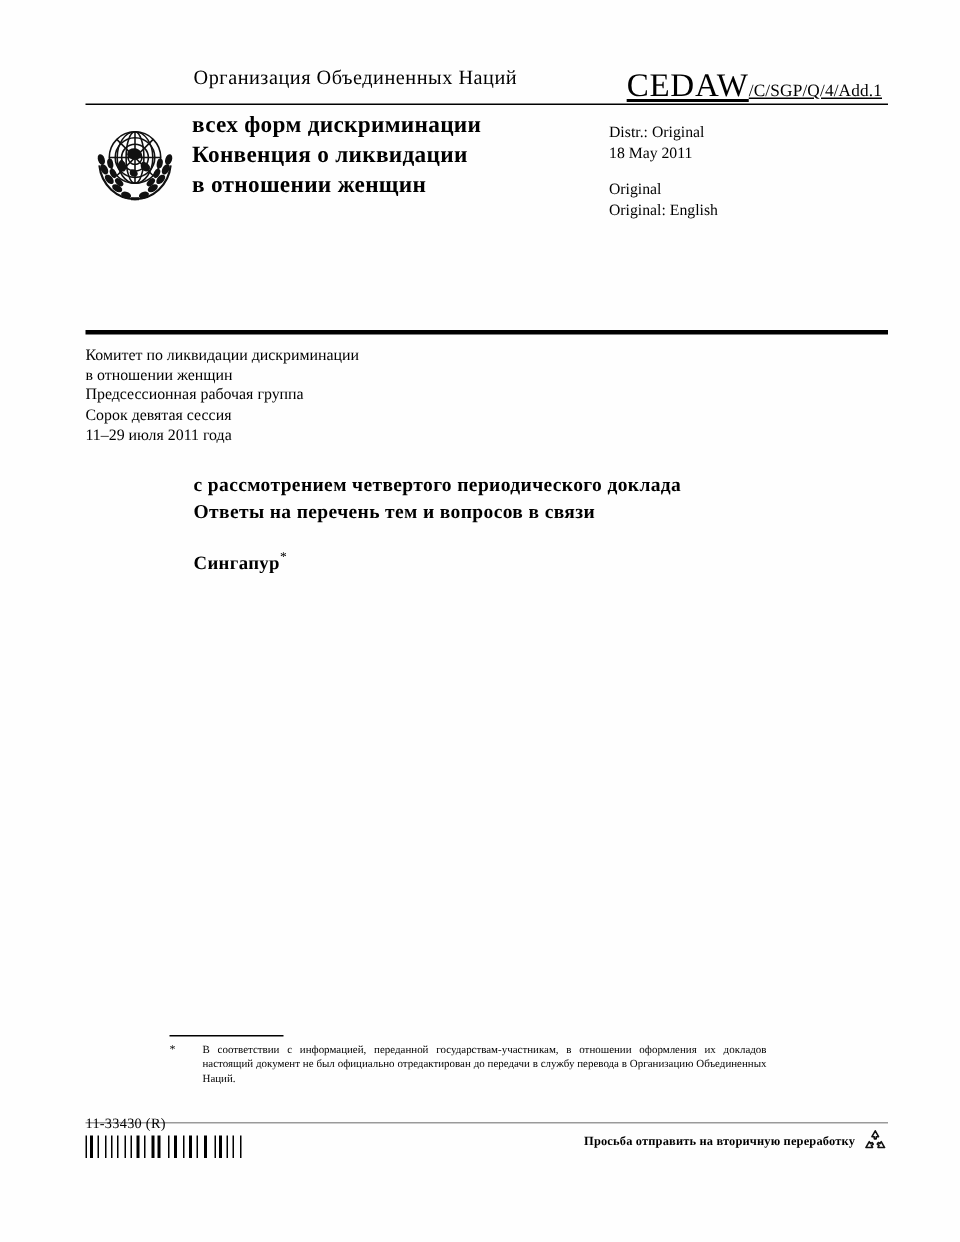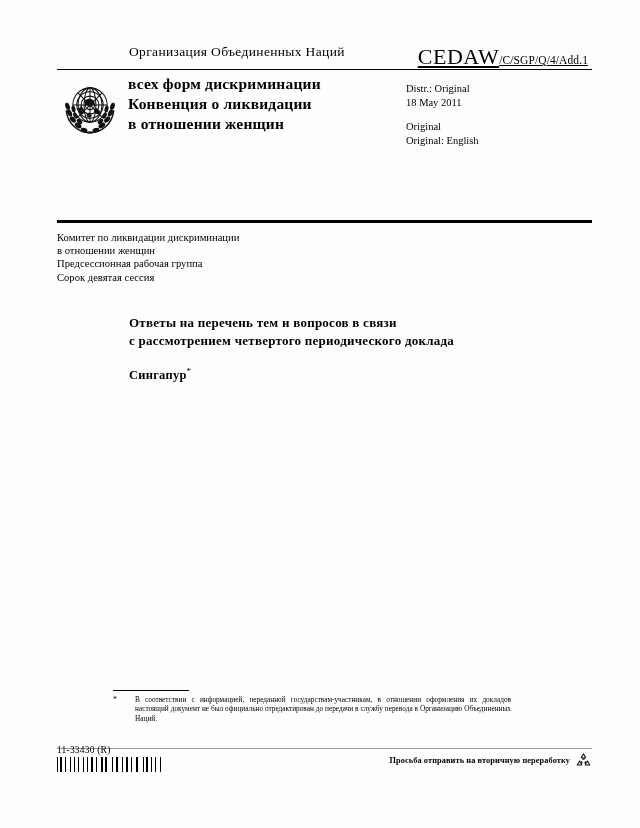--- a/index.html
+++ b/index.html
@@ -304,25 +304,26 @@
     </div>
   </div>
 
   <div class="rule-heavy"></div>
 
   <div class="committee">
     <div class="bold">Комитет по ликвидации дискриминации</div>
     <div class="bold">в отношении женщин</div>
     <div class="bold">Предсессионная рабочая группа</div>
     <div class="bold">Сорок девятая сессия</div>
+    <div>11–29 июля 2011 года</div>
   </div>
 
   <div class="doc-title">
+    <div>с рассмотрением четвертого периодического доклада</div>
     <div>Ответы на перечень тем и вопросов в связи</div>
-    <div>с рассмотрением четвертого периодического доклада</div>
   </div>
 
   <div class="country">
     <span>Сингапур</span><span class="star">*</span>
   </div>
 
   <div class="footnote-rule"></div>
   <div class="footnote">
     <span class="fn-mark">*</span>
     <span class="fn-body">В соответствии с информацией, переданной государствам-участникам, в отношении оформления их докладов настоящий документ не был официально отредактирован до передачи в службу перевода в Организацию Объединенных Наций.</span>

